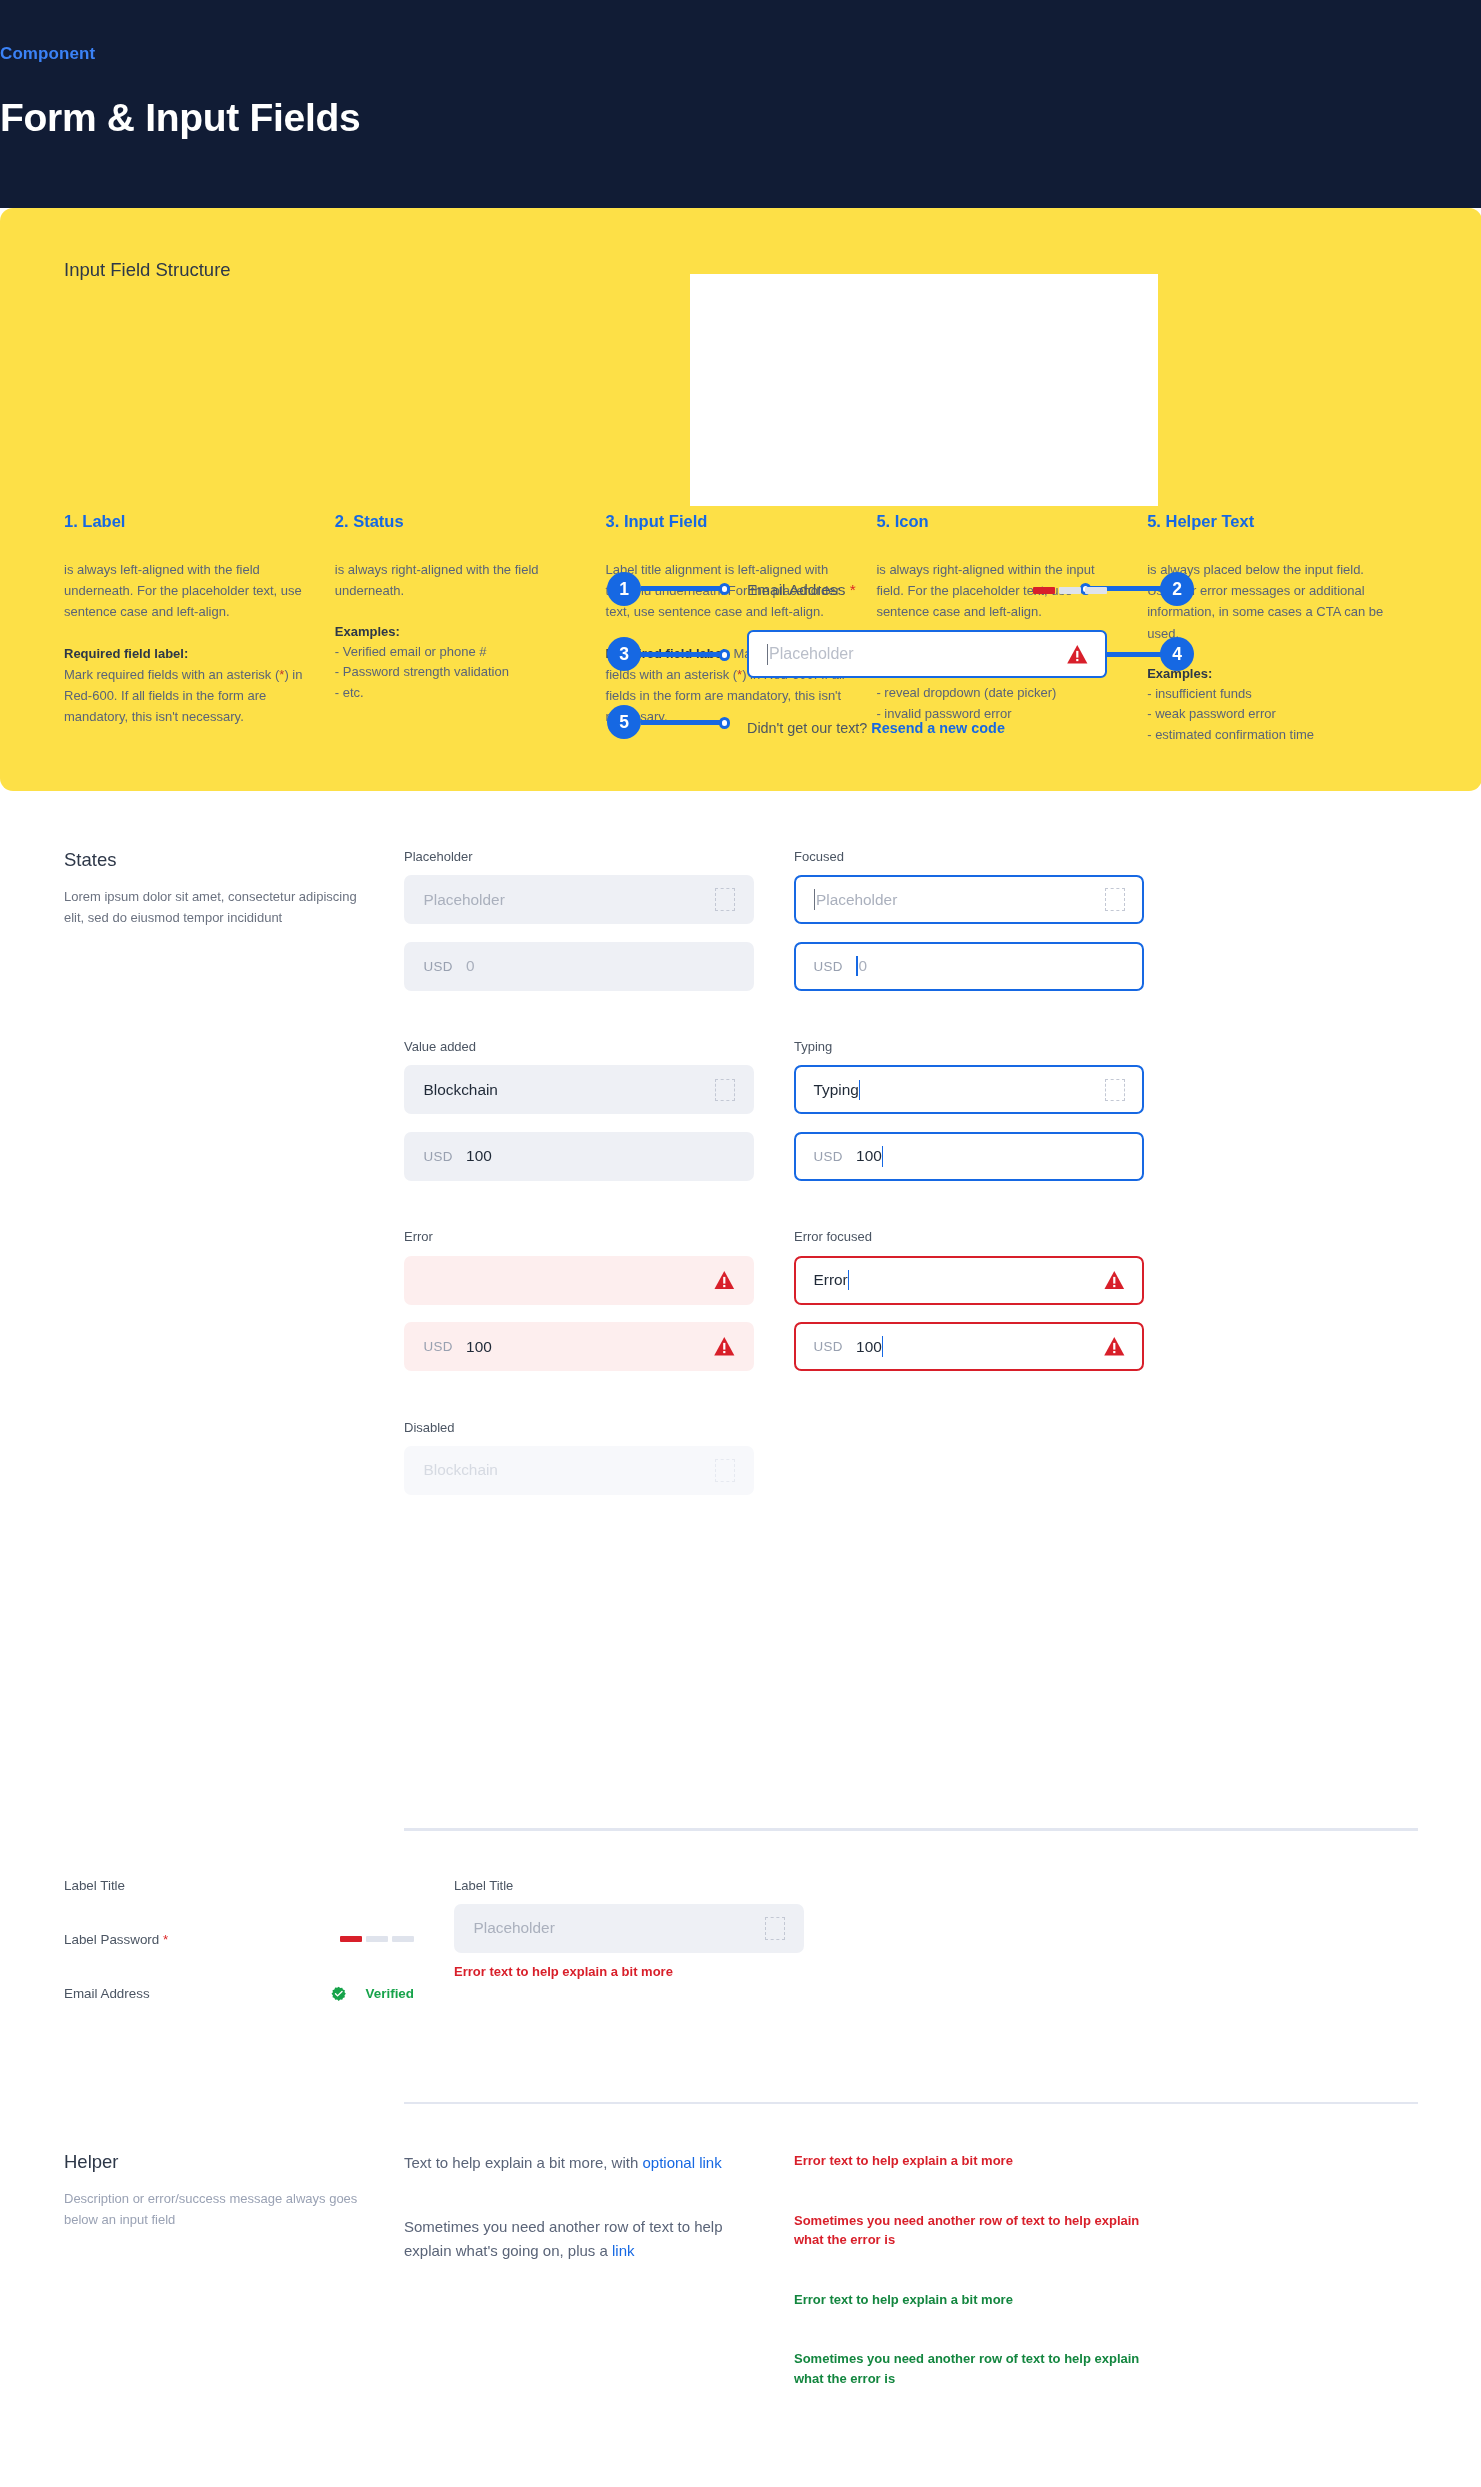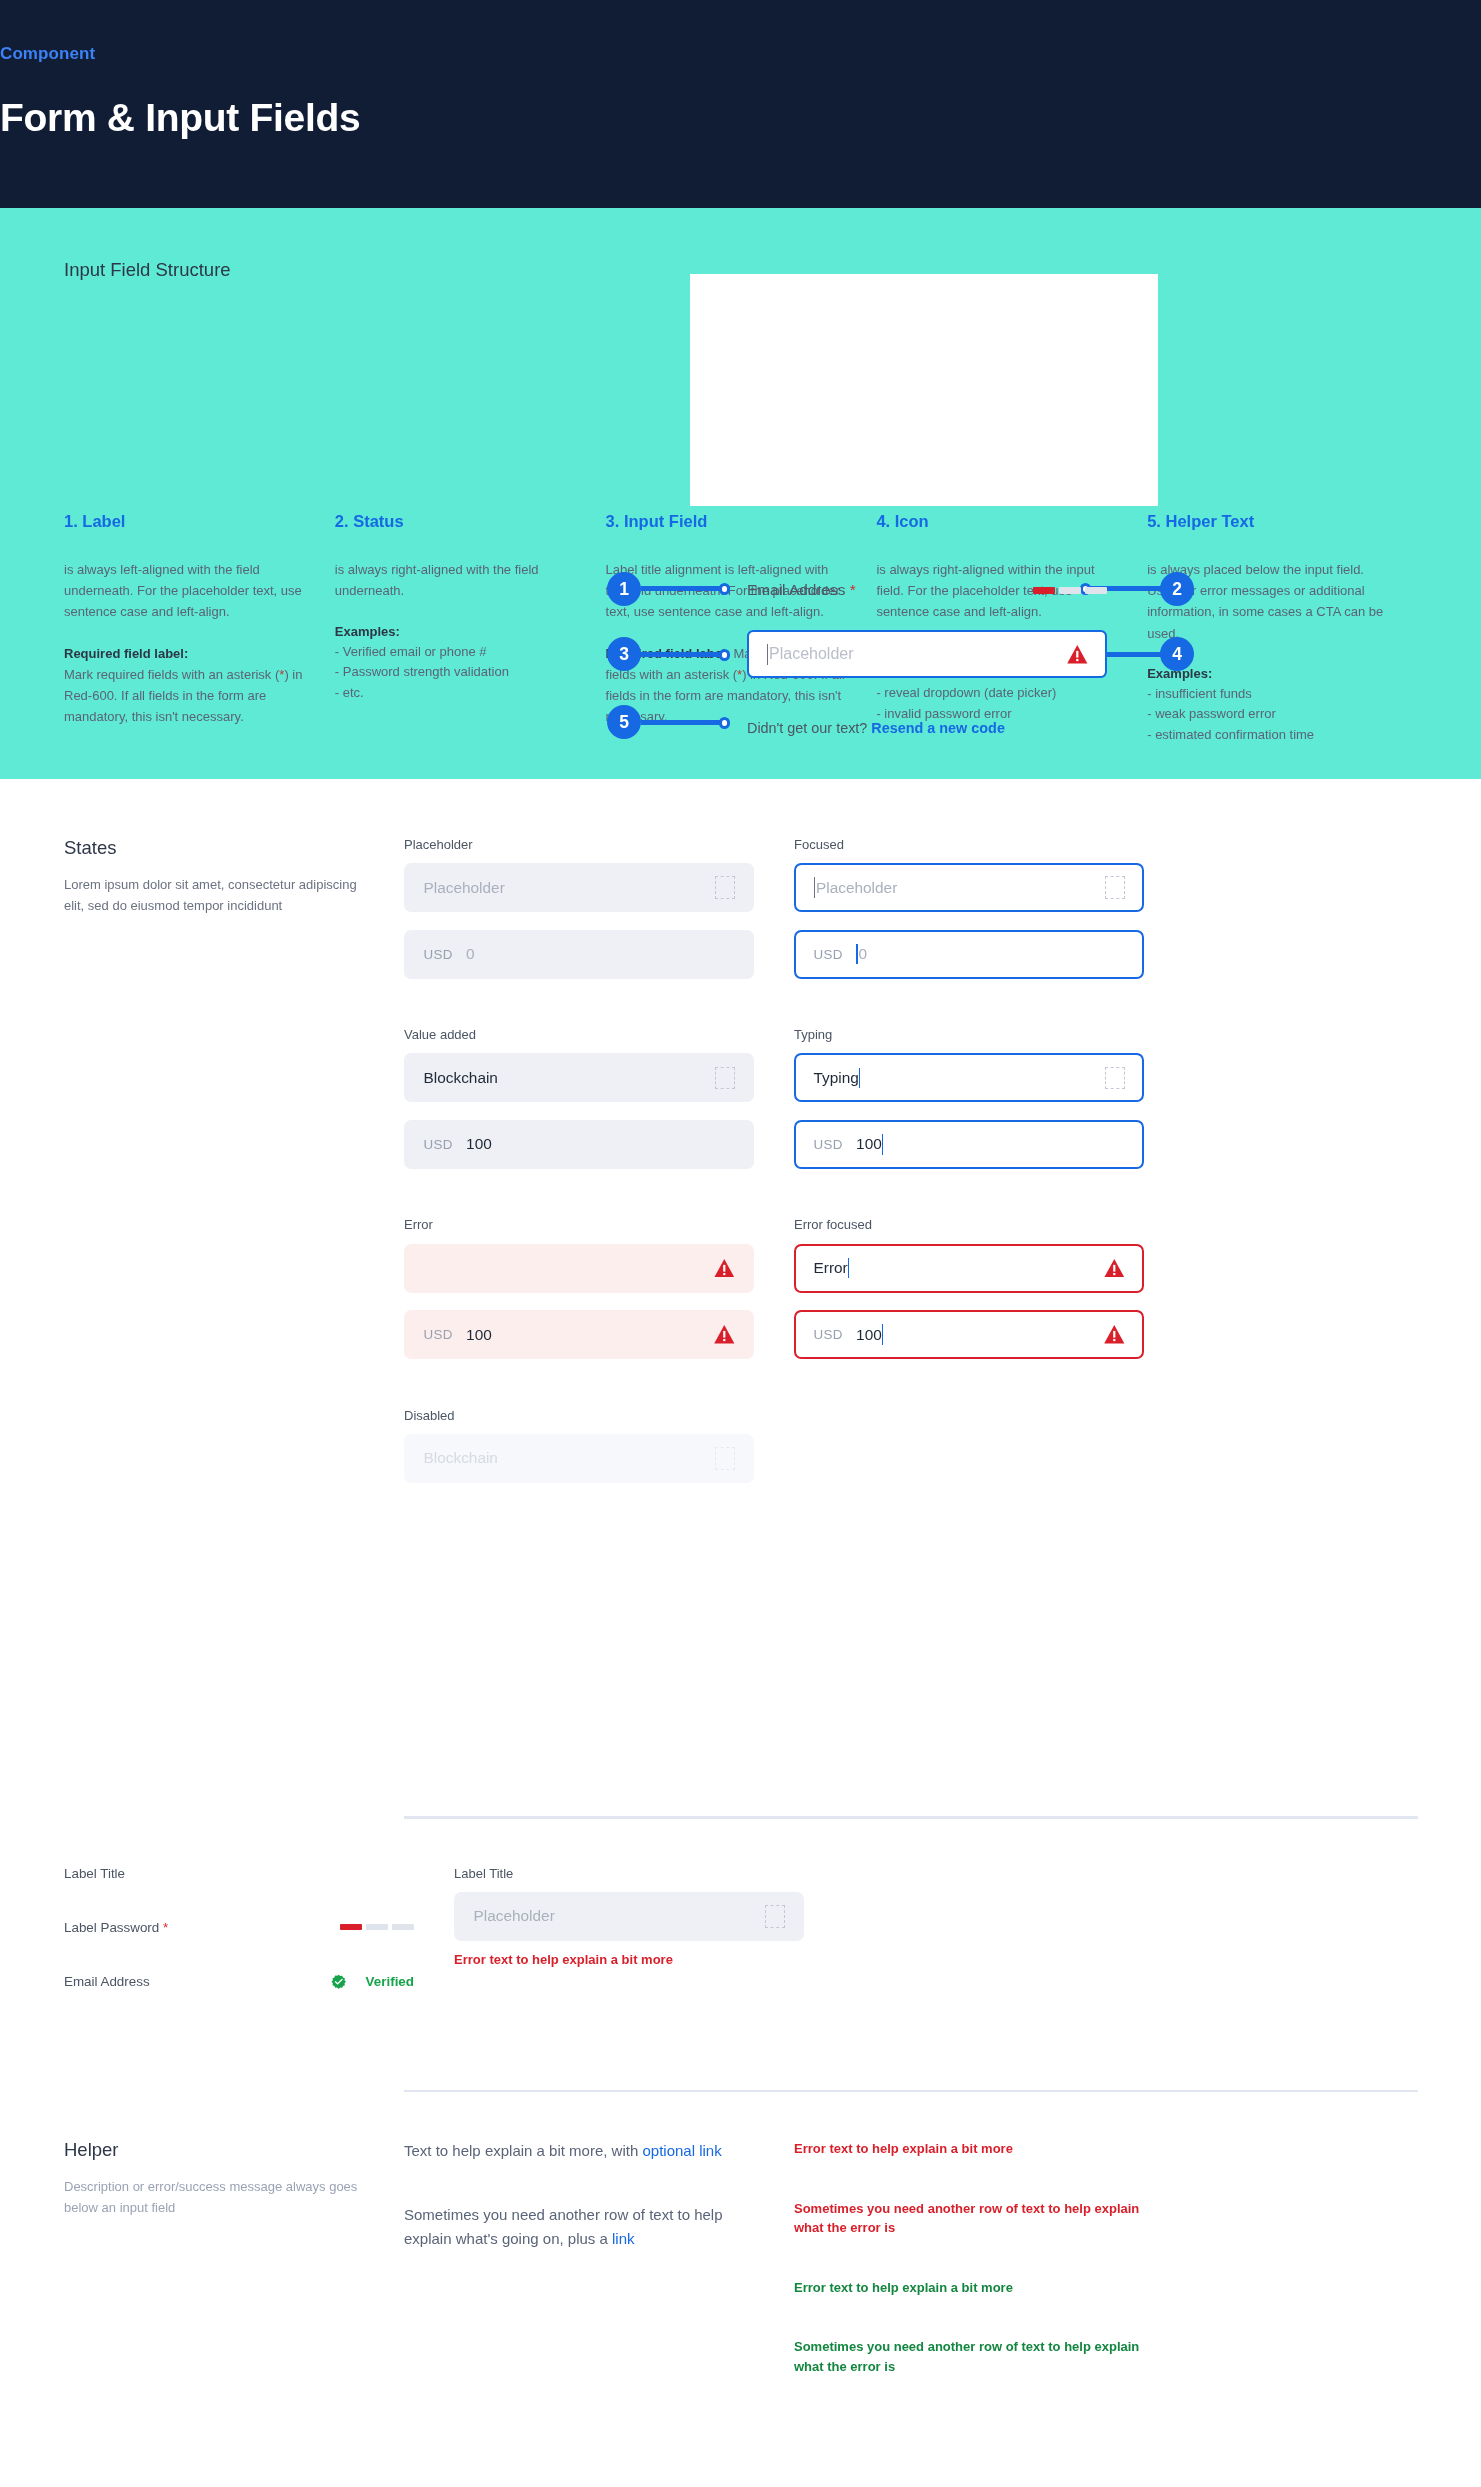--- a/index.html
+++ b/index.html
@@ -28,23 +28,24 @@
   }
   .hero-title {
     color: #ffffff;
     font-size: 39px;
     font-weight: bold;
     letter-spacing: -0.3px;
   }
 
   
   .structure {
-    background: #5eead4;
-    padding: 51px 0 34px 0;
+    background: #fde047;
+    padding: 51px 0 46px 0;
     position: relative;
+    border-radius: 13px;
   }
   .structure-head {
     padding-left: 64px;
     font-size: 18.5px;
     color: #2d3748;
     margin-bottom: 13.4px;
   }
 
   .diagram {
     position: relative;
@@ -327,21 +328,21 @@
 
     <div class="def-col">
       <h3>3. Input Field</h3>
       <p>Label title alignment is left-aligned with the field underneath. For the placeholder text, use sentence case and left-align.</p>
       <p class="tight">
         <b>Required field label:</b><span> Mark required fields with an asterisk (</span><span class="red-star">*</span><span>) in Red-600. If all fields in the form are mandatory, this isn't necessary.</span>
       </p>
     </div>
 
     <div class="def-col">
-      <h3>4. Icon</h3>
+      <h3>5. Icon</h3>
       <p>is always right-aligned within the input field. For the placeholder text, use sentence case and left-align.</p>
       <div class="ex-list">
         <div class="ex-title">Examples</div>
         <div>- hide/show sensitive information</div>
         <div>- reveal dropdown (date picker)</div>
         <div>- invalid password error</div>
       </div>
     </div>
 
     <div class="def-col">

